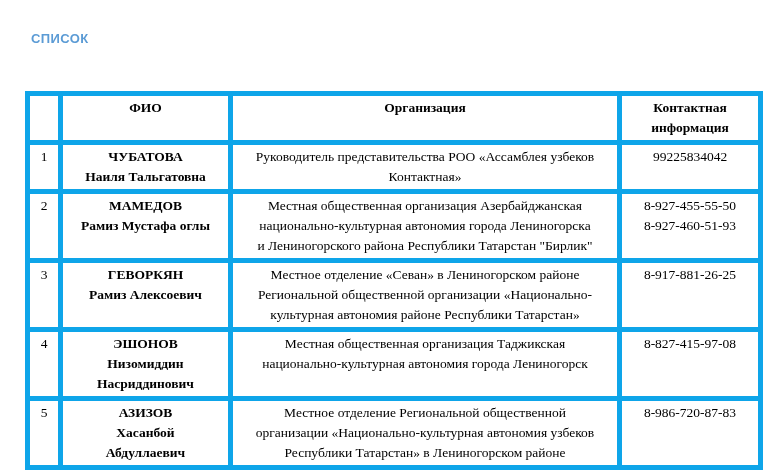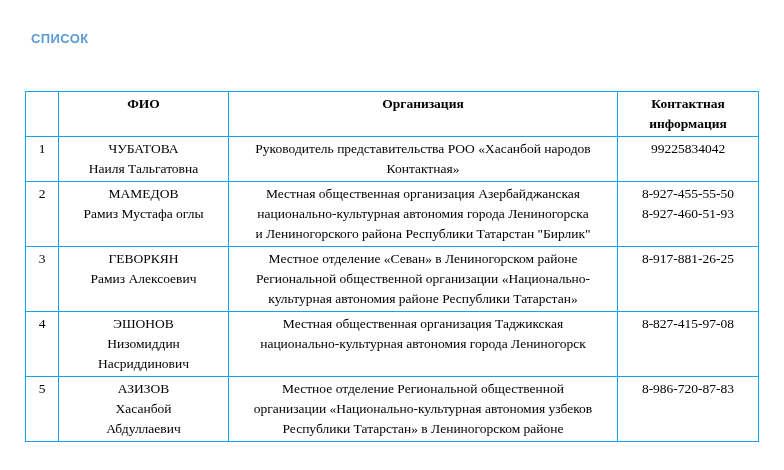--- a/index.html
+++ b/index.html
@@ -23,33 +23,33 @@
   }
   table.roster {
     position: absolute;
     left: 25px;
     top: 91px;
     width: 733px;
     border-collapse: collapse;
     table-layout: fixed;
   }
   .roster th, .roster td {
-    border: 1px solid #0ea5e9;
+    border: 5px solid #0ea5e9;
     vertical-align: top;
     text-align: center;
     padding: 2px 0;
     font-size: 13.5px;
     line-height: 20px;
     overflow: hidden;
   }
   .roster thead th {
     font-weight: bold;
     height: 40px;
   }
-  .roster td.fio-cell { font-weight: normal; }
+  .roster td.fio-cell { font-weight: bold; }
   .roster td.num-cell { font-weight: normal; }
   .roster td.org-cell div, .roster td.contact-cell div, .roster td.fio-cell div { white-space: nowrap; }
   .roster td.org-cell div { white-space: normal; }
 </style>
 </head>
 <body>
 
 <div class="page">
 
   <div class="doc-title" style="color: rgb(91, 155, 213);">СПИСОК</div>
@@ -70,21 +70,21 @@
       </tr>
     </thead>
     <tbody>
         <tr>
           <td class="num-cell">1</td>
           <td class="fio-cell">
             <div>ЧУБАТОВА</div>
             <div>Наиля Тальгатовна</div>
           </td>
           <td class="org-cell">
-            <div>Руководитель представительства РОО «Хасанбой народов</div>
+            <div>Руководитель представительства РОО «Ассамблея узбеков</div>
             <div>Контактная»</div>
           </td>
           <td class="contact-cell">
             <div>99225834042</div>
           </td>
         </tr>
         <tr>
           <td class="num-cell">2</td>
           <td class="fio-cell">
             <div>МАМЕДОВ</div>

